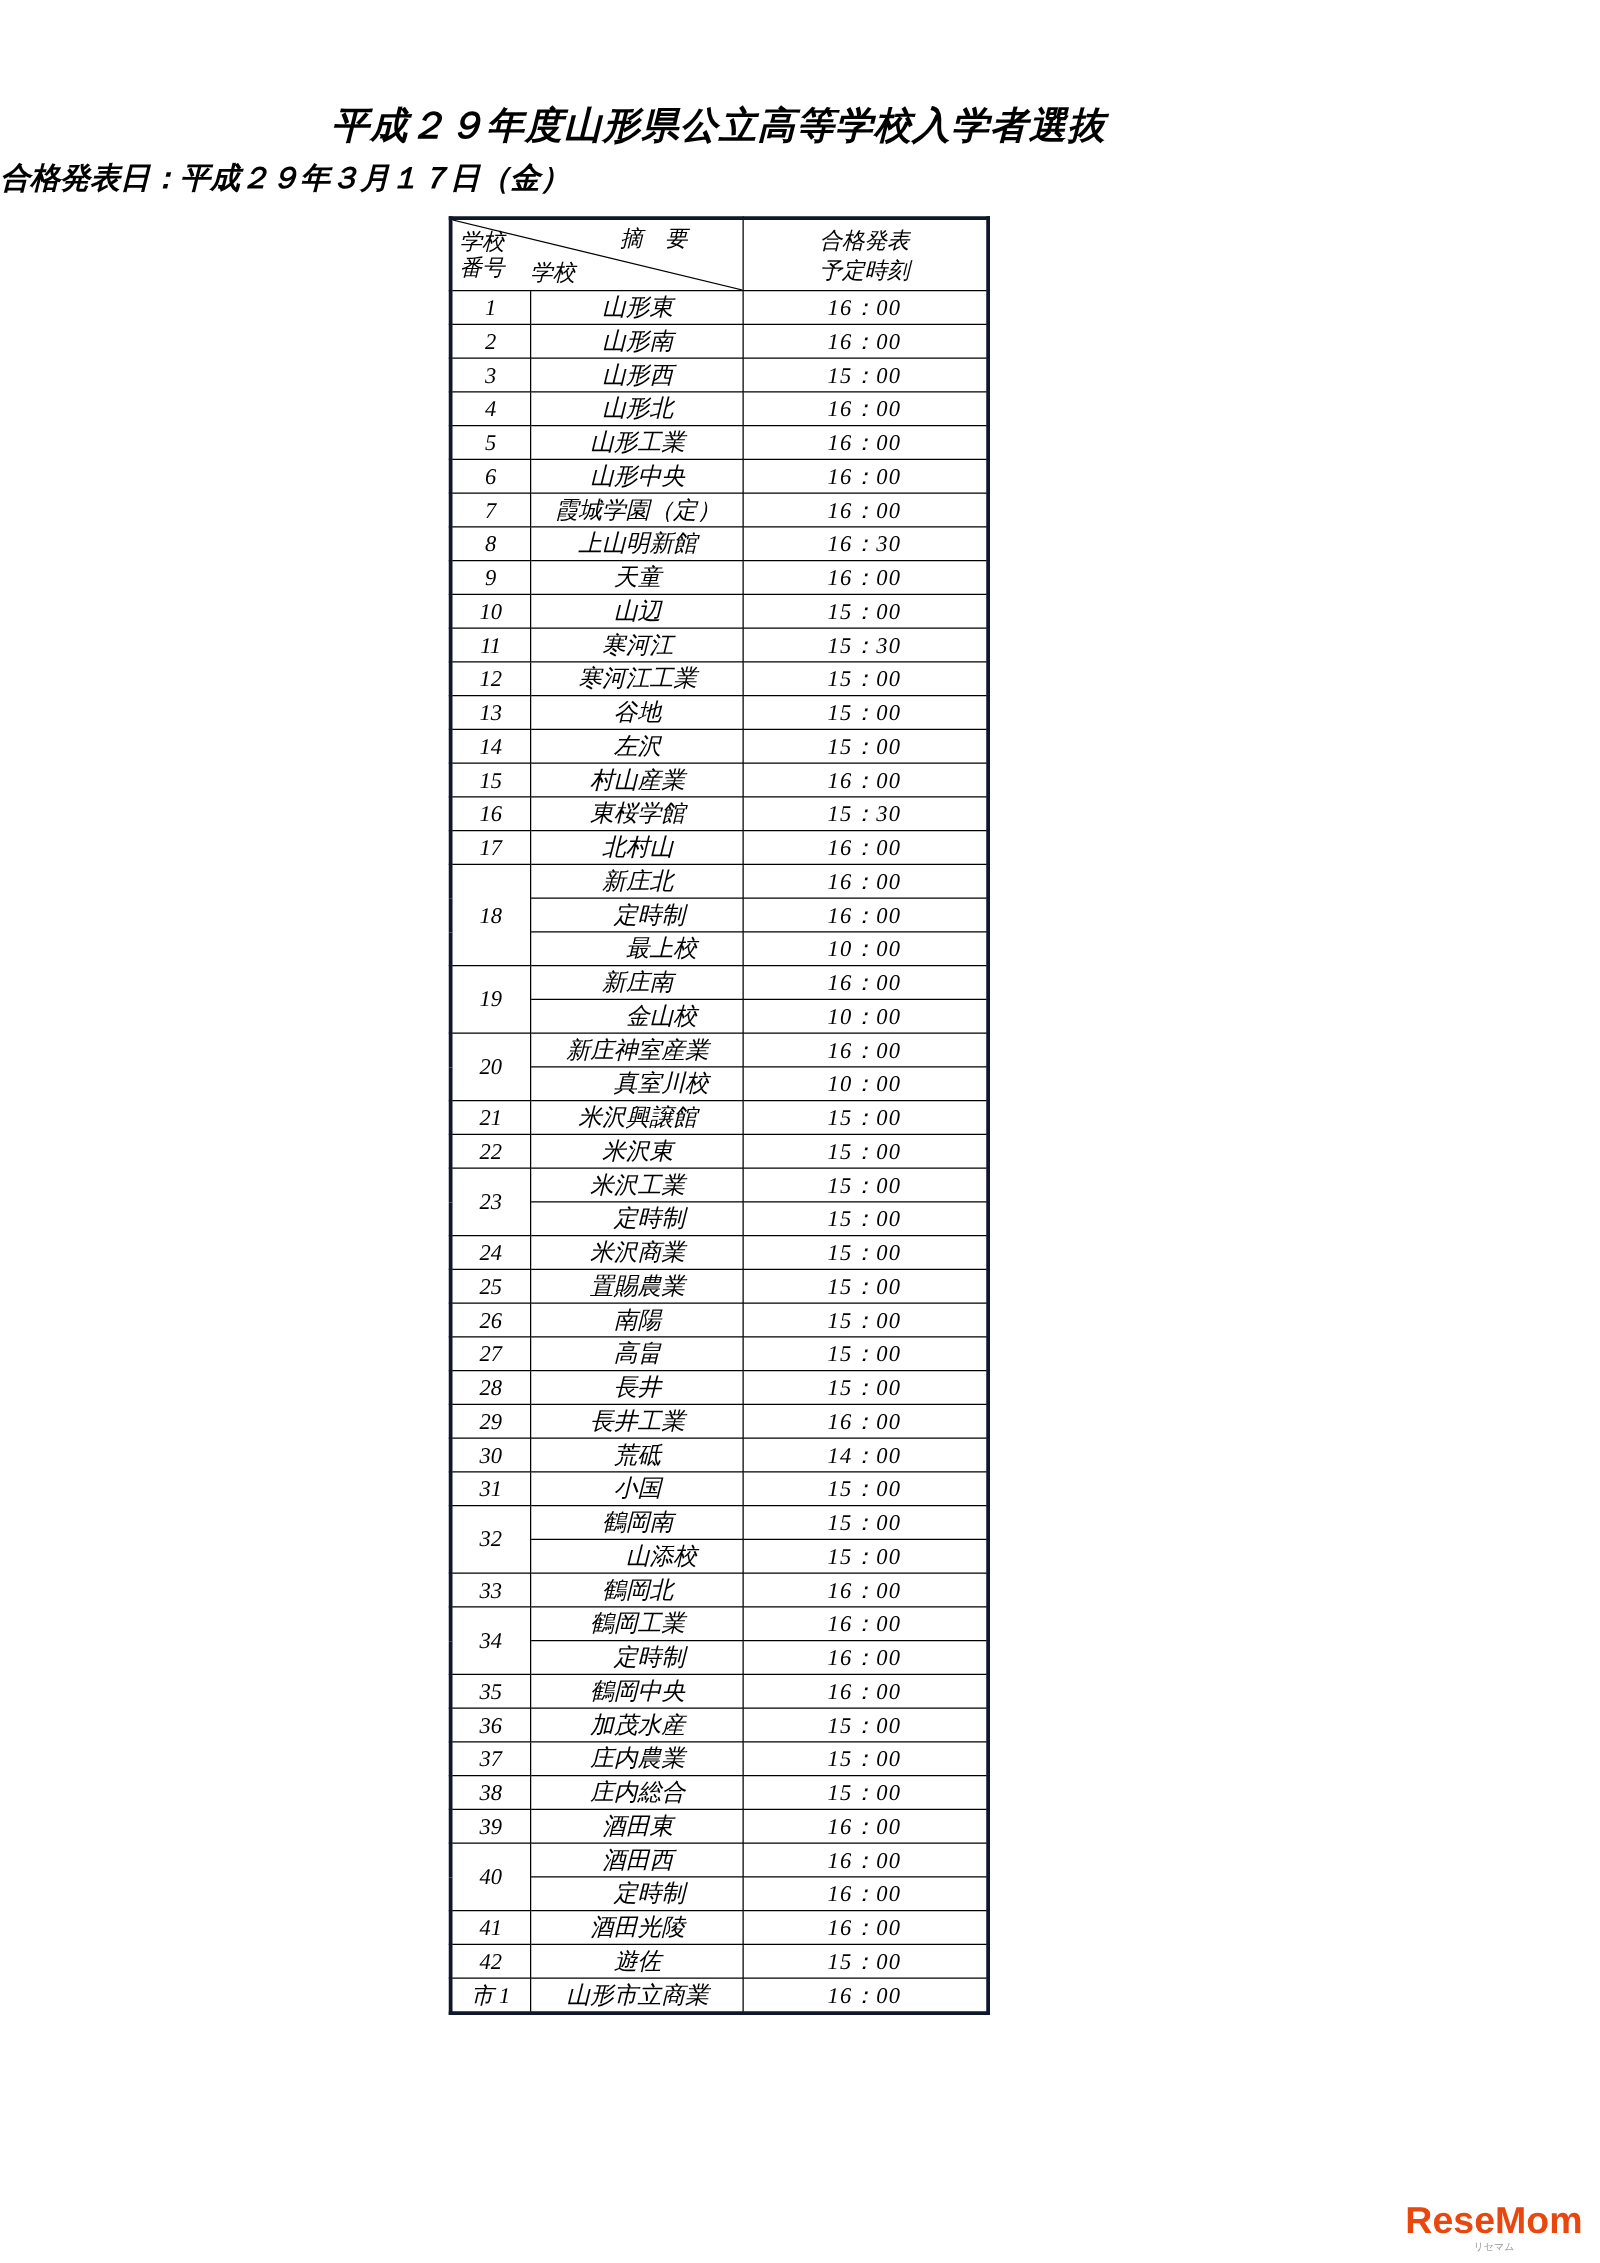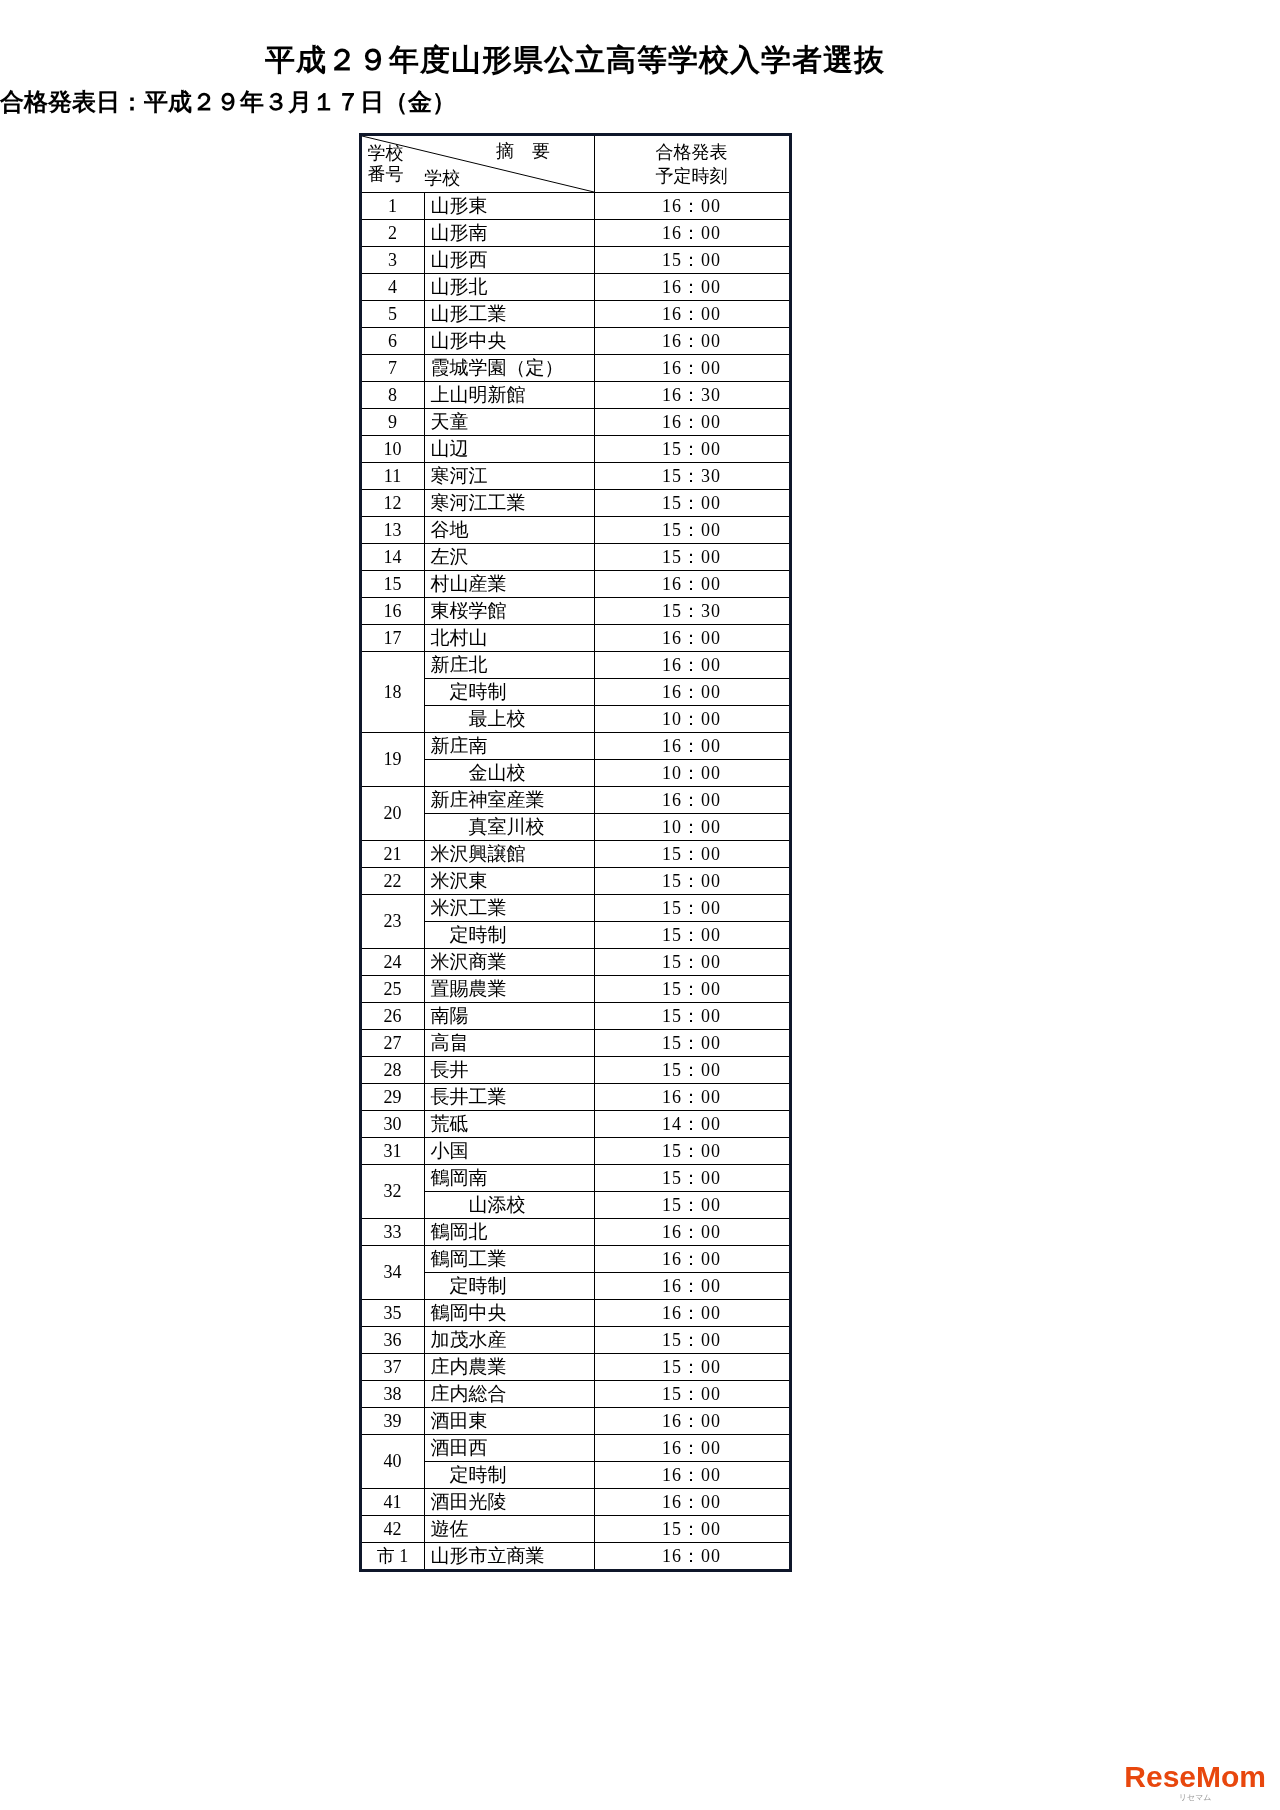--- a/index.html
+++ b/index.html
@@ -4,21 +4,21 @@
 <style>
   * { margin:0; padding:0; box-sizing:border-box; }
   html, body { background:#ffffff; }
   body {
     width:1280px; height:1810px;
     position:relative;
     color:#000;
     font-family:"Liberation Serif","DejaVu Serif",serif;
     overflow:hidden;
   }
-  .content { width:1150px; padding-top:40px; }
+  .content { width:1150px; padding-top:80px;font-style:italic; }
   .title {
     font-family:"Liberation Sans","DejaVu Sans",sans-serif;
     font-weight:bold; font-size:30px; text-align:center; letter-spacing:1px;
   }
   .subtitle {
     font-family:"Liberation Sans","DejaVu Sans",sans-serif;
     font-weight:bold; font-size:28px; text-align:center; margin-top:8px;
   }
   .dateline {
     font-family:"Liberation Sans","DejaVu Sans",sans-serif;
@@ -36,21 +36,21 @@
     position:absolute; left:6px; top:50%; transform:translateY(-50%);
     font-size:18px; line-height:21px; text-align:left;
   }
   .corner-no span { display:block; }
   .corner-remark { position:absolute; left:58%; top:3px; font-size:18px; }
   .corner-school { position:absolute; left:27%; bottom:2px; font-size:18px; }
   .time-head { width:196px; text-align:center; font-size:18px; }
   .time-head span { display:block; line-height:24px; }
   tbody tr { height:22.8px; }
   td.col-no { width:64px; text-align:center; font-size:18px; padding:0 2px; }
-  td.col-school { width:170px; text-align:left; font-size:19px; padding:0 4px 0 6px; white-space:nowrap; }
+  td.col-school { width:170px; text-align:center; font-size:19px; padding:0 4px 0 6px; white-space:nowrap; }
   td.col-time { text-align:center; font-size:18px; letter-spacing:1px; }
   .watermark { position:absolute; right:14px; bottom:8px; text-align:center; line-height:1; }
   .wm-text {
     font-family:"Liberation Sans","DejaVu Sans",sans-serif;
     font-weight:bold; font-size:30px; letter-spacing:0px;
   }
   .wm-sub { display:block; font-size:8px; color:#999; margin-top:2px; }
 </style>
 </head>
 <body>

